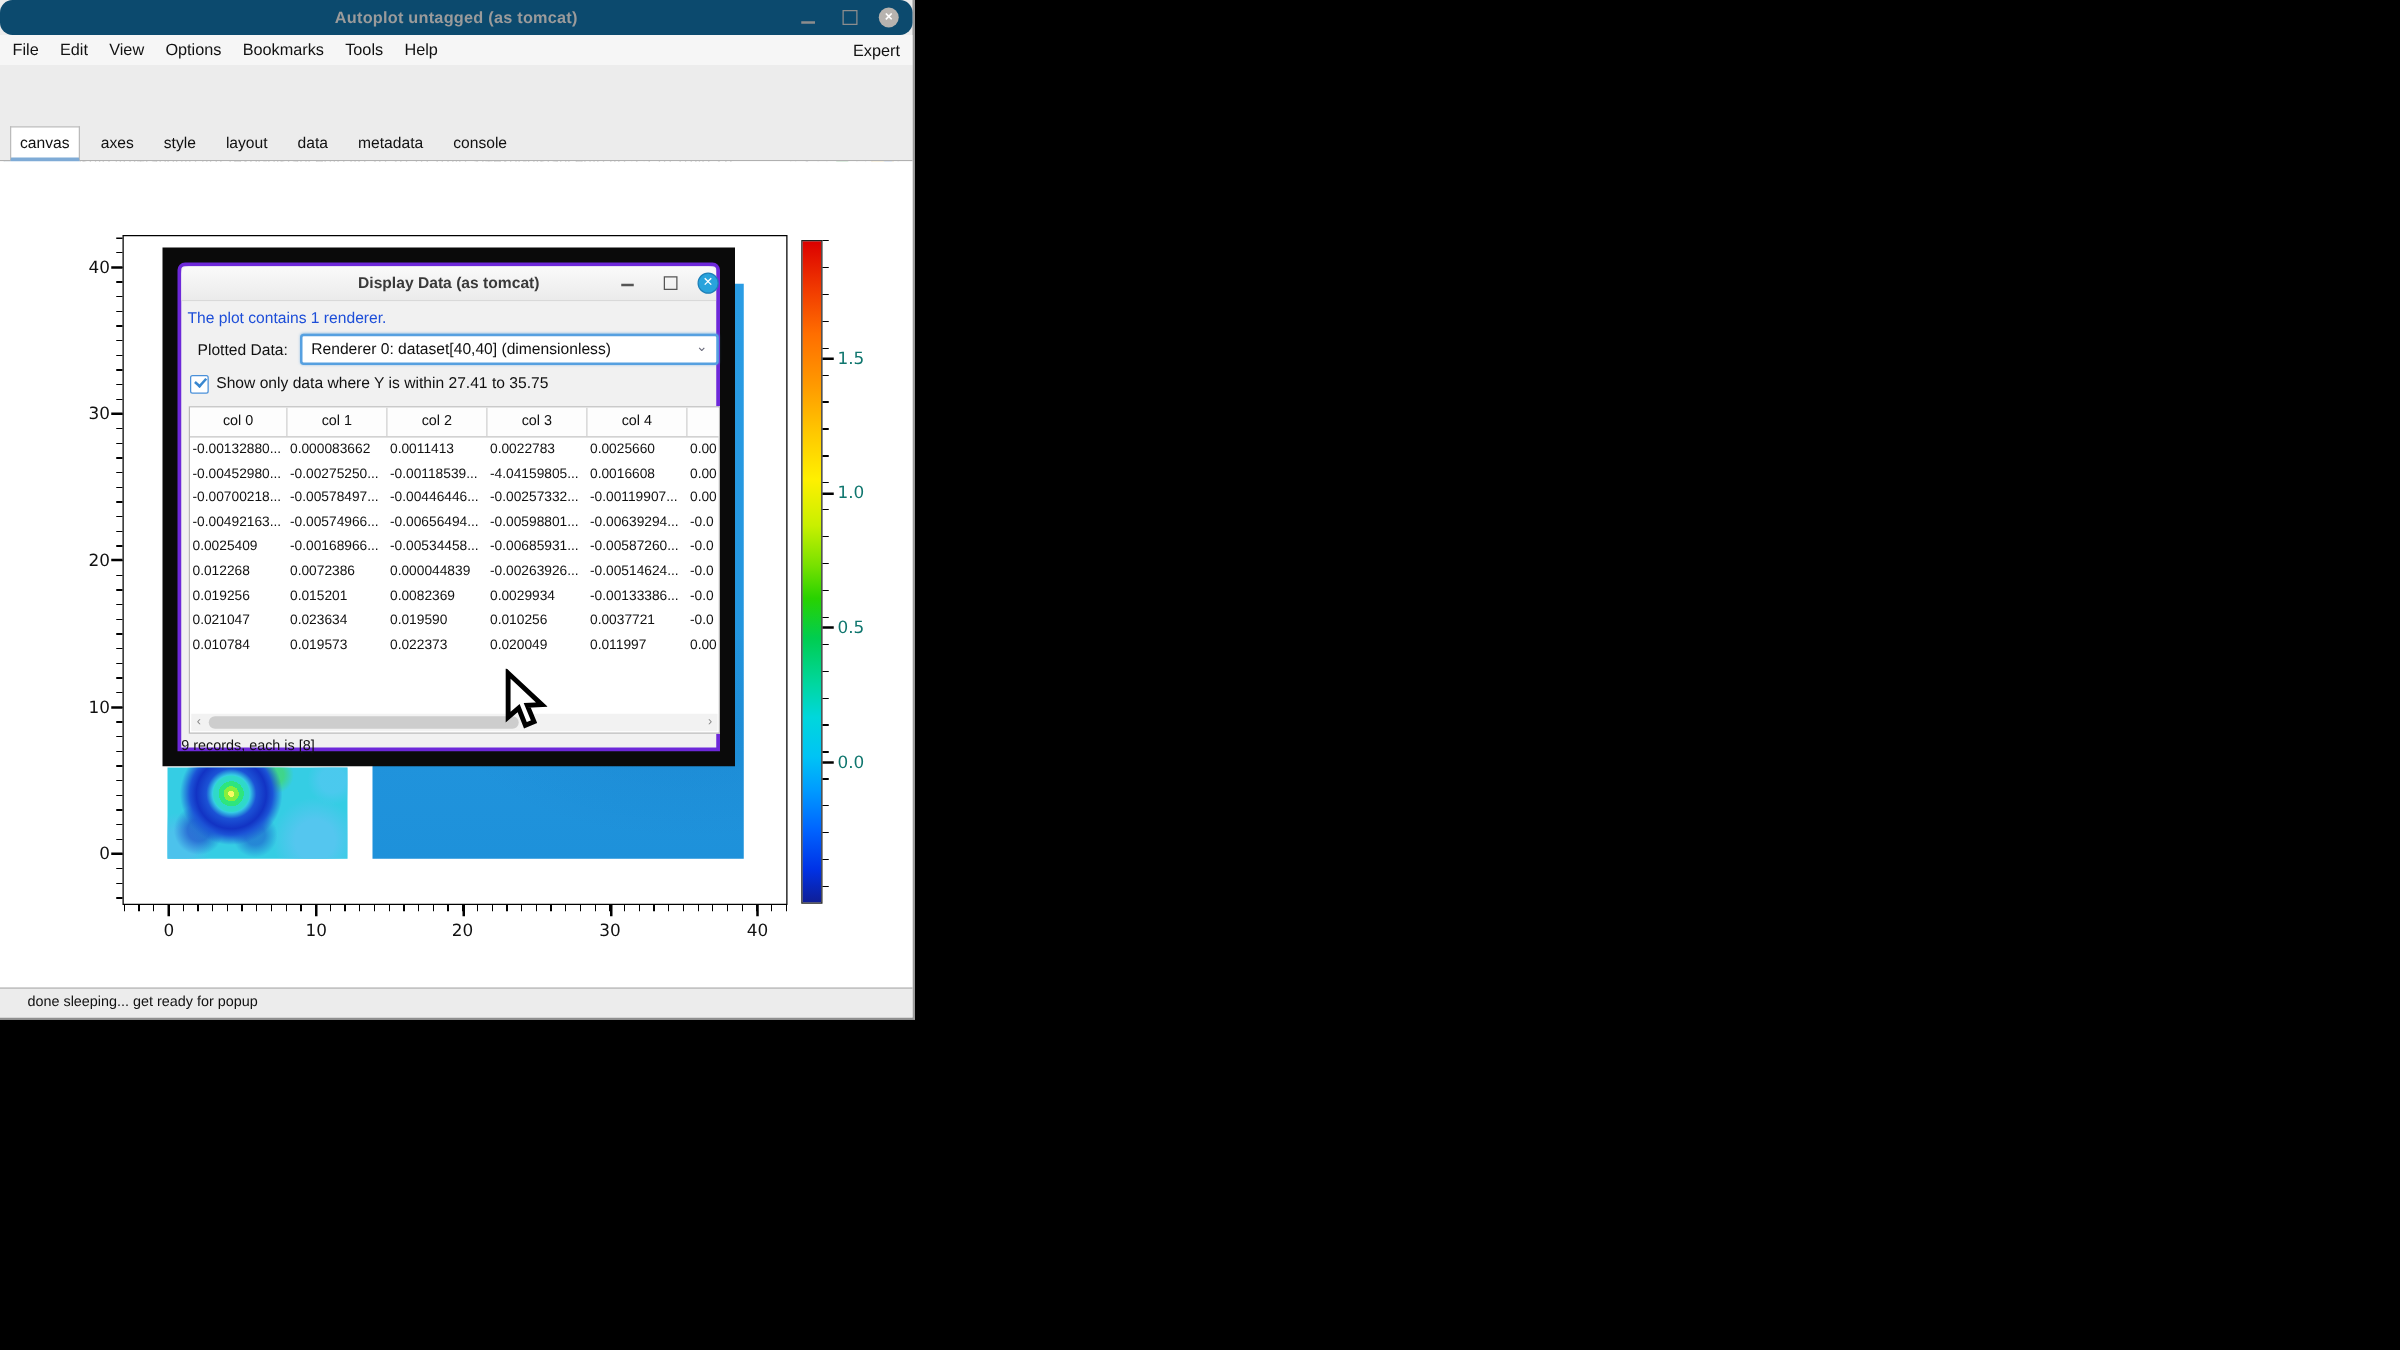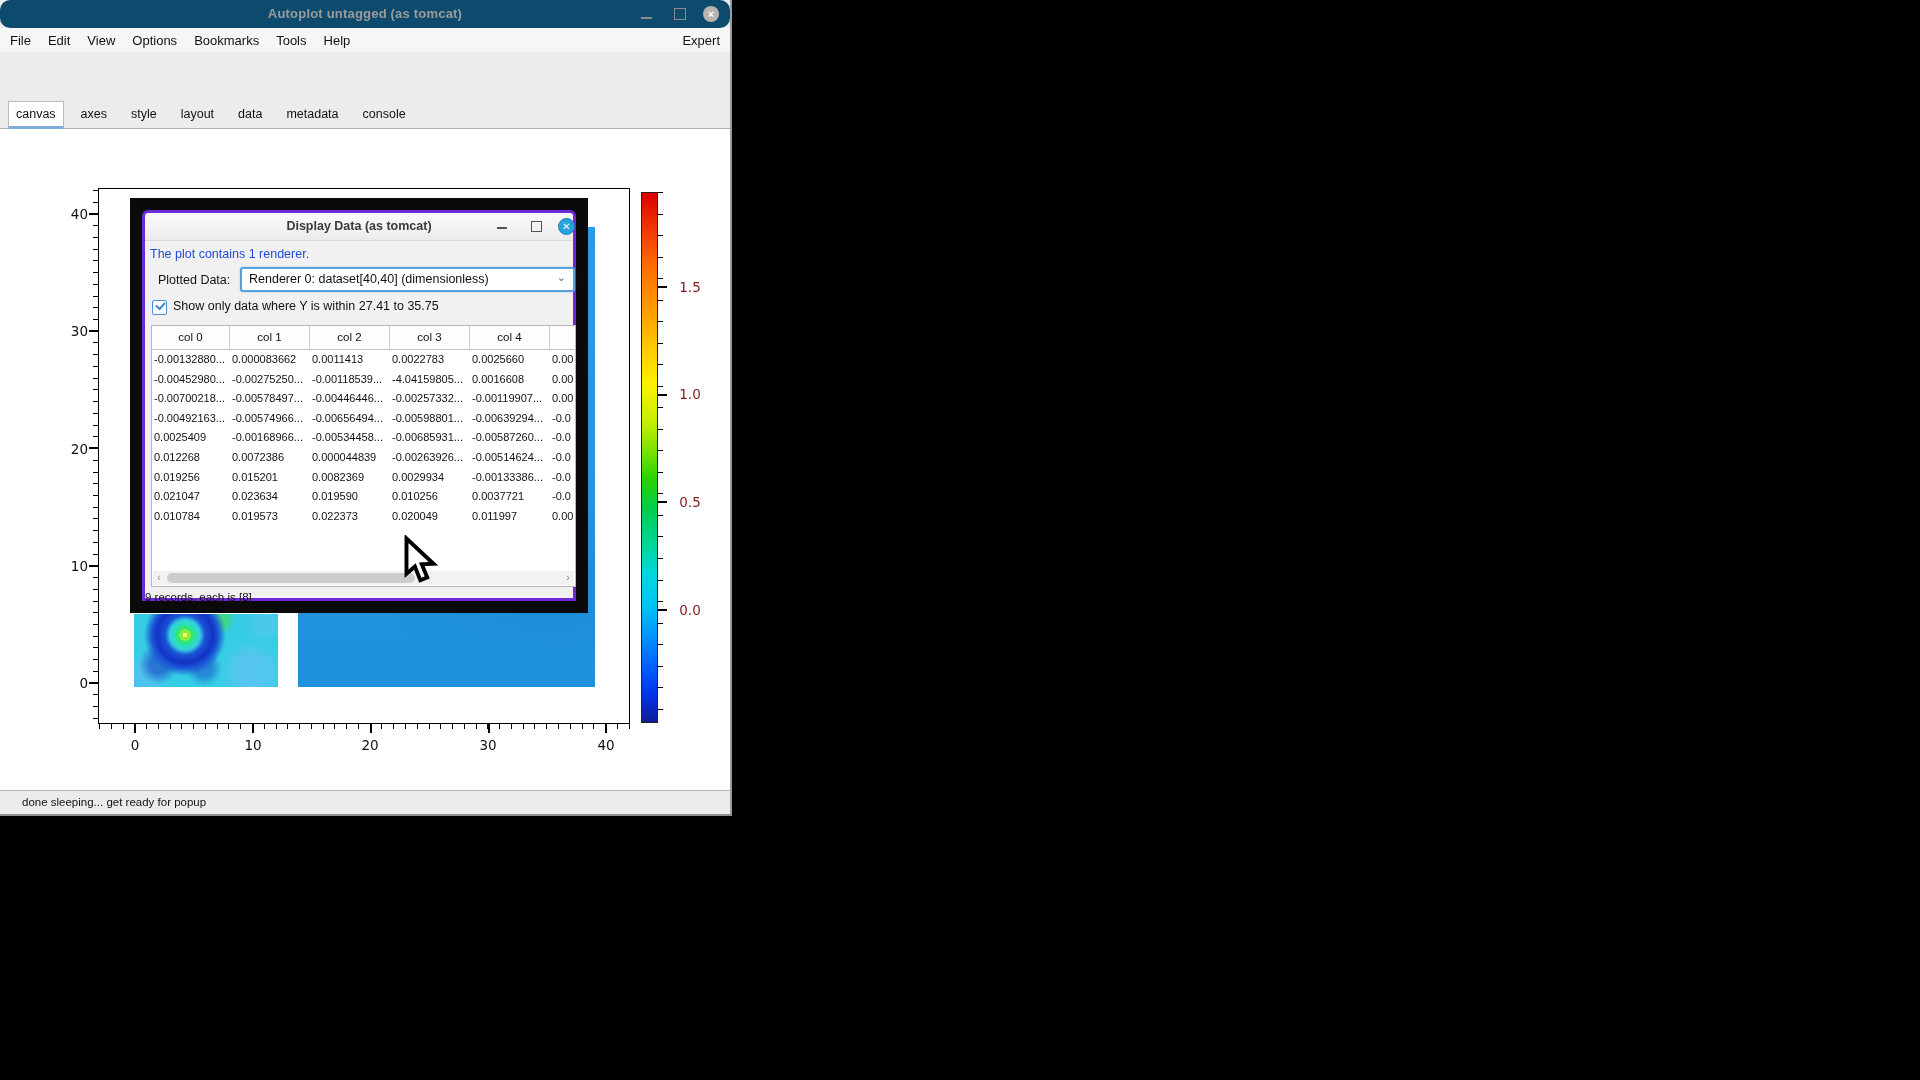--- a/index.html
+++ b/index.html
@@ -77,21 +77,21 @@
   
   #colorbar{position:absolute;left:641px;top:63px;width:17px;height:531px;border:1px solid #222;box-sizing:border-box;
     background:linear-gradient(180deg,#dc0000 0%,#f03800 7%,#ff6e00 14%,#ff9b00 22%,#ffc800 29%,#fff000 36%,
       #c8f000 43%,#78e100 49%,#28d200 54%,#00cd50 60%,#00d7a0 67%,#00d7dc 72%,
       #00c3f5 78%,#009bff 83%,#0064ff 89%,#0032e6 95%,#0f1e96 100%);}
   .cmaj{position:absolute;left:658px;width:9px;height:1.5px;background:#000;}
   .cmajors i:nth-child(1){top:157px;} .cmajors i:nth-child(2){top:265px;}
   .cmajors i:nth-child(3){top:372px;} .cmajors i:nth-child(4){top:480px;}
   .cminor{position:absolute;left:658px;top:63px;width:5px;height:531px;
     background:repeating-linear-gradient(to bottom,#000 0 1px,transparent 1px 21.53px);}
-  .ctick{position:absolute;left:670px;width:40px;font-size:13.5px;color:#7f1d1d;font-family:"DejaVu Sans",sans-serif;text-align:center;}
+  .ctick{position:absolute;left:670px;width:40px;font-size:13.5px;color:#0f766e;font-family:"DejaVu Sans",sans-serif;}
   .cticks .ctick:nth-child(1){top:150px;} .cticks .ctick:nth-child(2){top:257px;}
   .cticks .ctick:nth-child(3){top:365px;} .cticks .ctick:nth-child(4){top:473px;}
   
   #heatmap-right{position:absolute;left:298px;top:98px;width:297px;height:460px;z-index:1;
     background:radial-gradient(ellipse 260px 120px at 85% 78%,rgba(0,70,150,0.10),transparent 70%),
       linear-gradient(180deg,rgba(255,255,255,0.05),rgba(0,0,0,0.04)),
       linear-gradient(#1f97e3,#1f97e3);}
   #heatmap-left{position:absolute;left:134px;top:485px;width:144px;height:73px;z-index:1;
     background:
       radial-gradient(circle at 51px 21px,#f8f963 0 2.5px,#86ef3c 2.5px 6px,#2ee57e 6px 10px,#2fd9c9 10px 14px,rgba(47,217,201,0) 15px),

